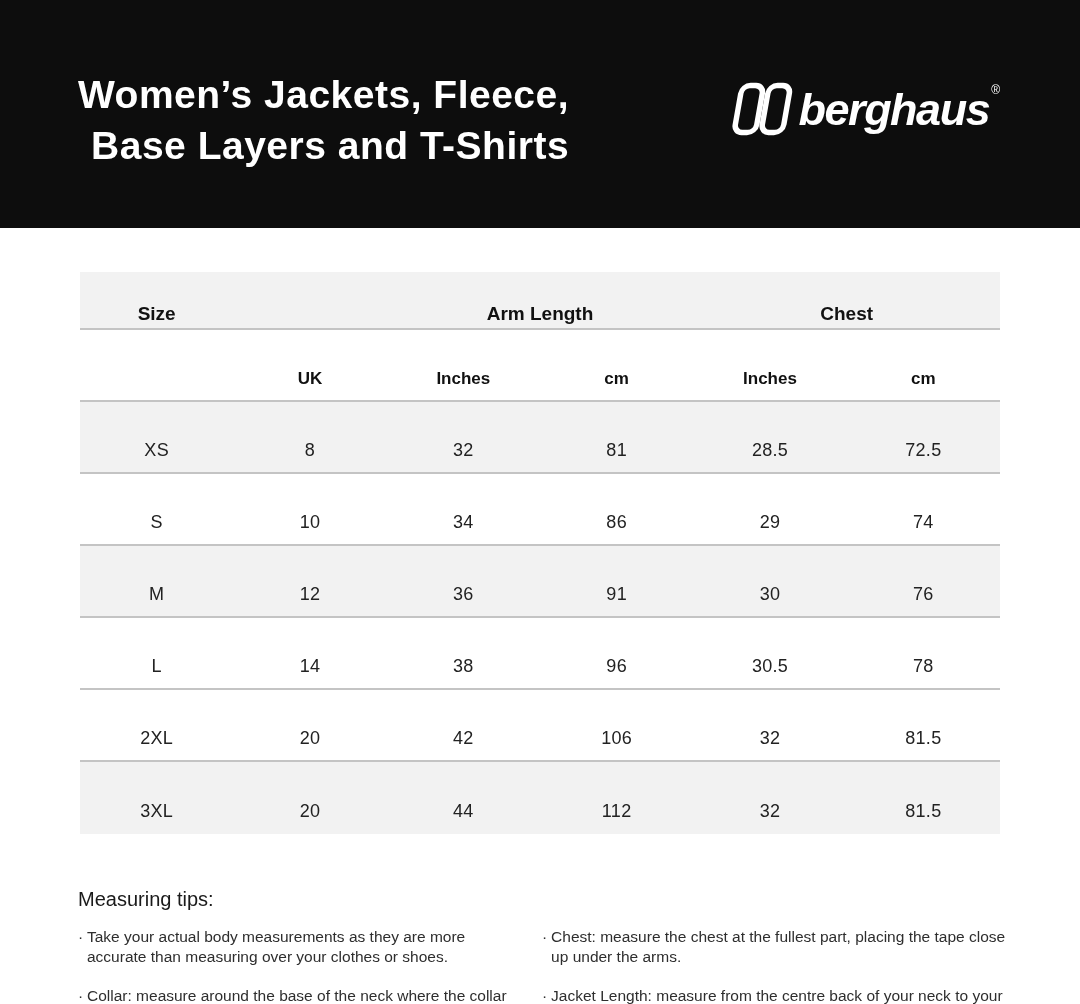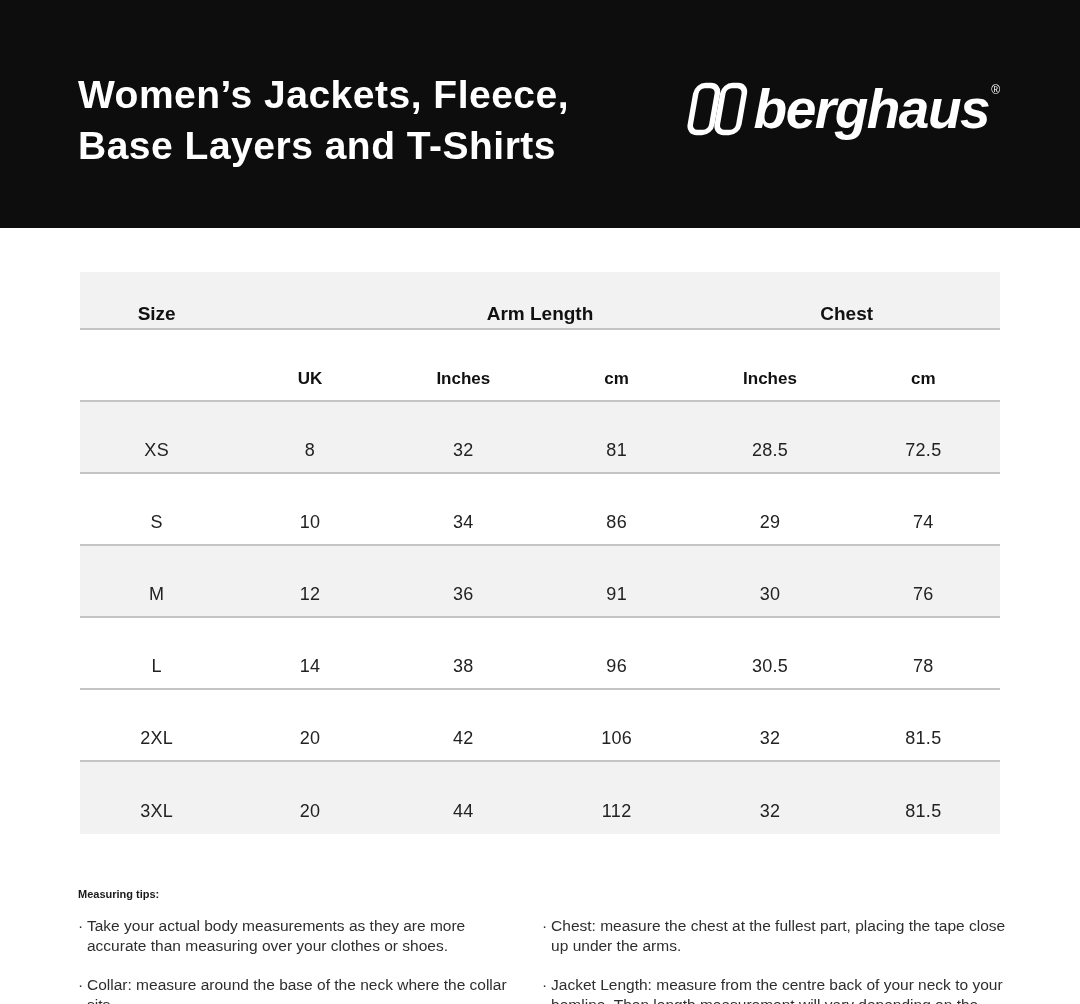--- a/index.html
+++ b/index.html
@@ -5,30 +5,31 @@
   * { margin: 0; padding: 0; box-sizing: border-box; }
   html, body { width: 1080px; height: 1004px; background: #ffffff; overflow: hidden; }
   body { font-family: "Liberation Sans", sans-serif; }
 
   
   .banner {
     width: 1080px; height: 228px;
     background: #0d0d0d;
     display: flex; align-items: center; justify-content: space-between;
     padding: 0 80px 0 78px;
+    text-align: right;
   }
   .banner-title {
     color: #ffffff; font-weight: bold;
     font-size: 39px; line-height: 51px; letter-spacing: 0.5px;
     margin-top: 12px;
   }
   .logo { display: flex; align-items: center; margin-top: -10px; }
   .logo-mark { display: block; }
   .logo-word {
-    color: #ffffff; font-size: 55px; font-weight: bold; font-style: italic;
+    color: #ffffff; font-size: 45px; font-weight: bold; font-style: italic;
     letter-spacing: -1.5px; margin-left: 3px; line-height: 1;
   }
   .logo-reg {
     color: #ffffff; font-size: 12px; align-self: flex-start;
     margin-top: 2px; margin-left: 2px;
   }
 
   
   .size-table { margin: 44px 80px 0 80px; width: 920px; }
   .t-row {
@@ -49,21 +50,21 @@
     background: #ffffff;
     border-bottom: 2px solid #c4c4c4;
     font-weight: bold; font-size: 17px; color: #111111;
   }
   .data-row { font-size: 18px; color: #222222; letter-spacing: 0.3px; }
   .data-row.striped { background: #f2f2f2; }
   .data-row:not(:last-child) { border-bottom: 2px solid #c4c4c4; }
 
   
   .tips { margin: 54px 70px 0 78px; }
-  .tips-heading { font-size: 11px; color: #1a1a1a; font-weight: bold; }
+  .tips-heading { font-size: 20px; color: #1a1a1a; }
   .tips-cols { display: flex; margin-top: 16px; }
   .tips-col-left { width: 452px; margin-right: 16px; }
   .tips-col-right { width: 472px; }
   .tip {
     display: flex;
     font-size: 15.5px; line-height: 19.5px; color: #2e2e2e;
     margin-bottom: 20px;
   }
   .tip-bullet { width: 9px; flex: 0 0 9px; }
 </style>

